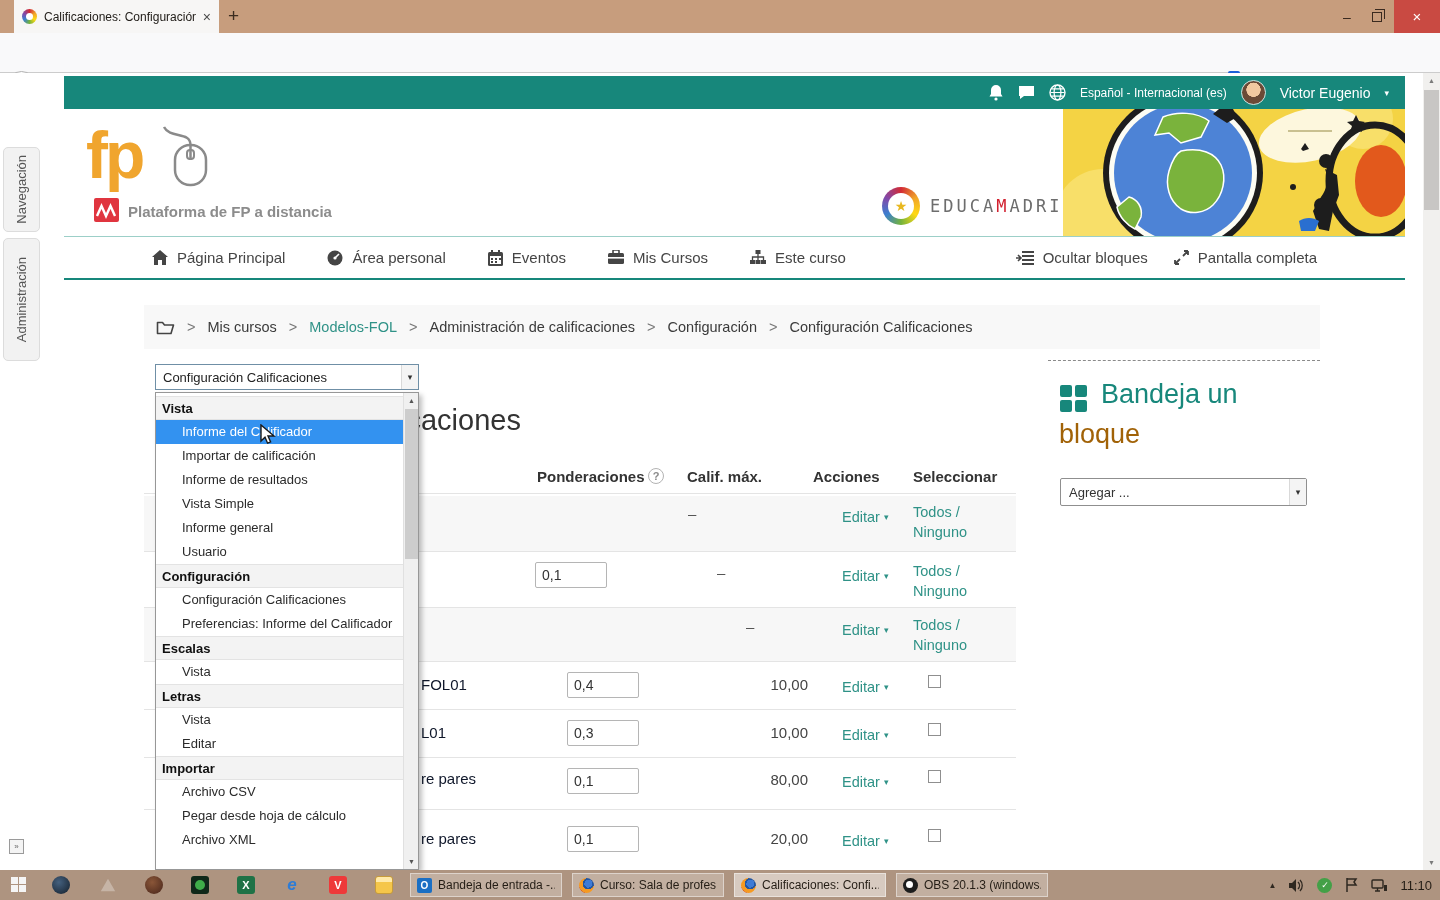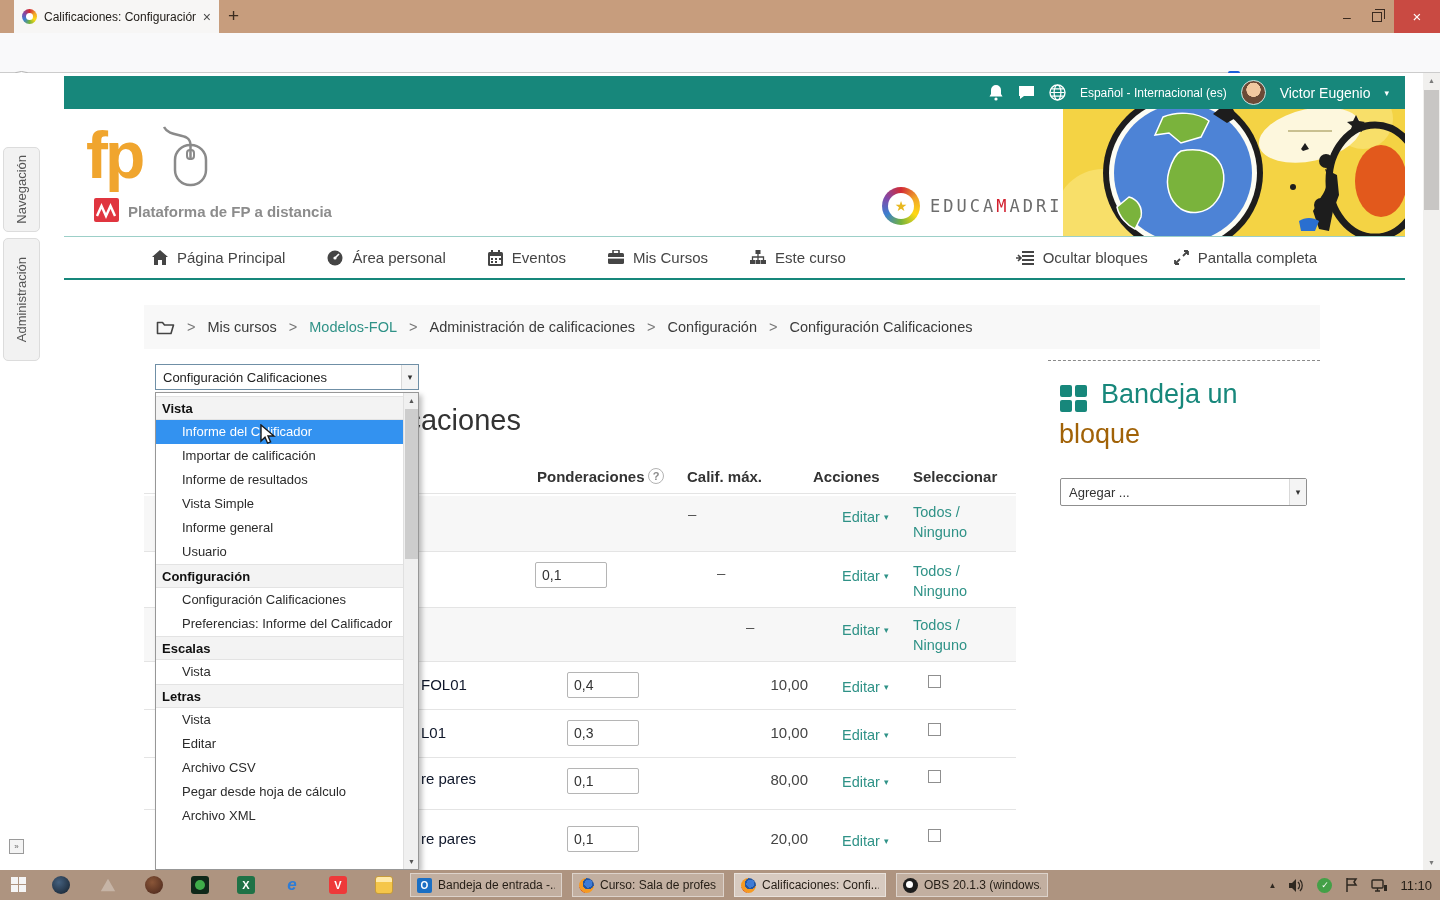--- a/index.html
+++ b/index.html
@@ -419,20 +419,21 @@
         <div class="dd-row dd-item">Informe general</div>
         <div class="dd-row dd-item">Usuario</div>
         <div class="dd-row dd-header">Configuración</div>
         <div class="dd-row dd-item">Configuración Calificaciones</div>
         <div class="dd-row dd-item">Preferencias: Informe del Calificador</div>
         <div class="dd-row dd-header">Escalas</div>
         <div class="dd-row dd-item">Vista</div>
         <div class="dd-row dd-header">Letras</div>
         <div class="dd-row dd-item">Vista</div>
         <div class="dd-row dd-item">Editar</div>
+        <div class="dd-row dd-header">Importar</div>
         <div class="dd-row dd-item">Archivo CSV</div>
         <div class="dd-row dd-item">Pegar desde hoja de cálculo</div>
         <div class="dd-row dd-item">Archivo XML</div>
       </div>
       <div class="dd-sb">
         <div class="btn" style="top:0;">▲</div>
         <div class="thumb"></div>
         <div class="btn" style="bottom:0;">▼</div>
       </div>
     </div>

